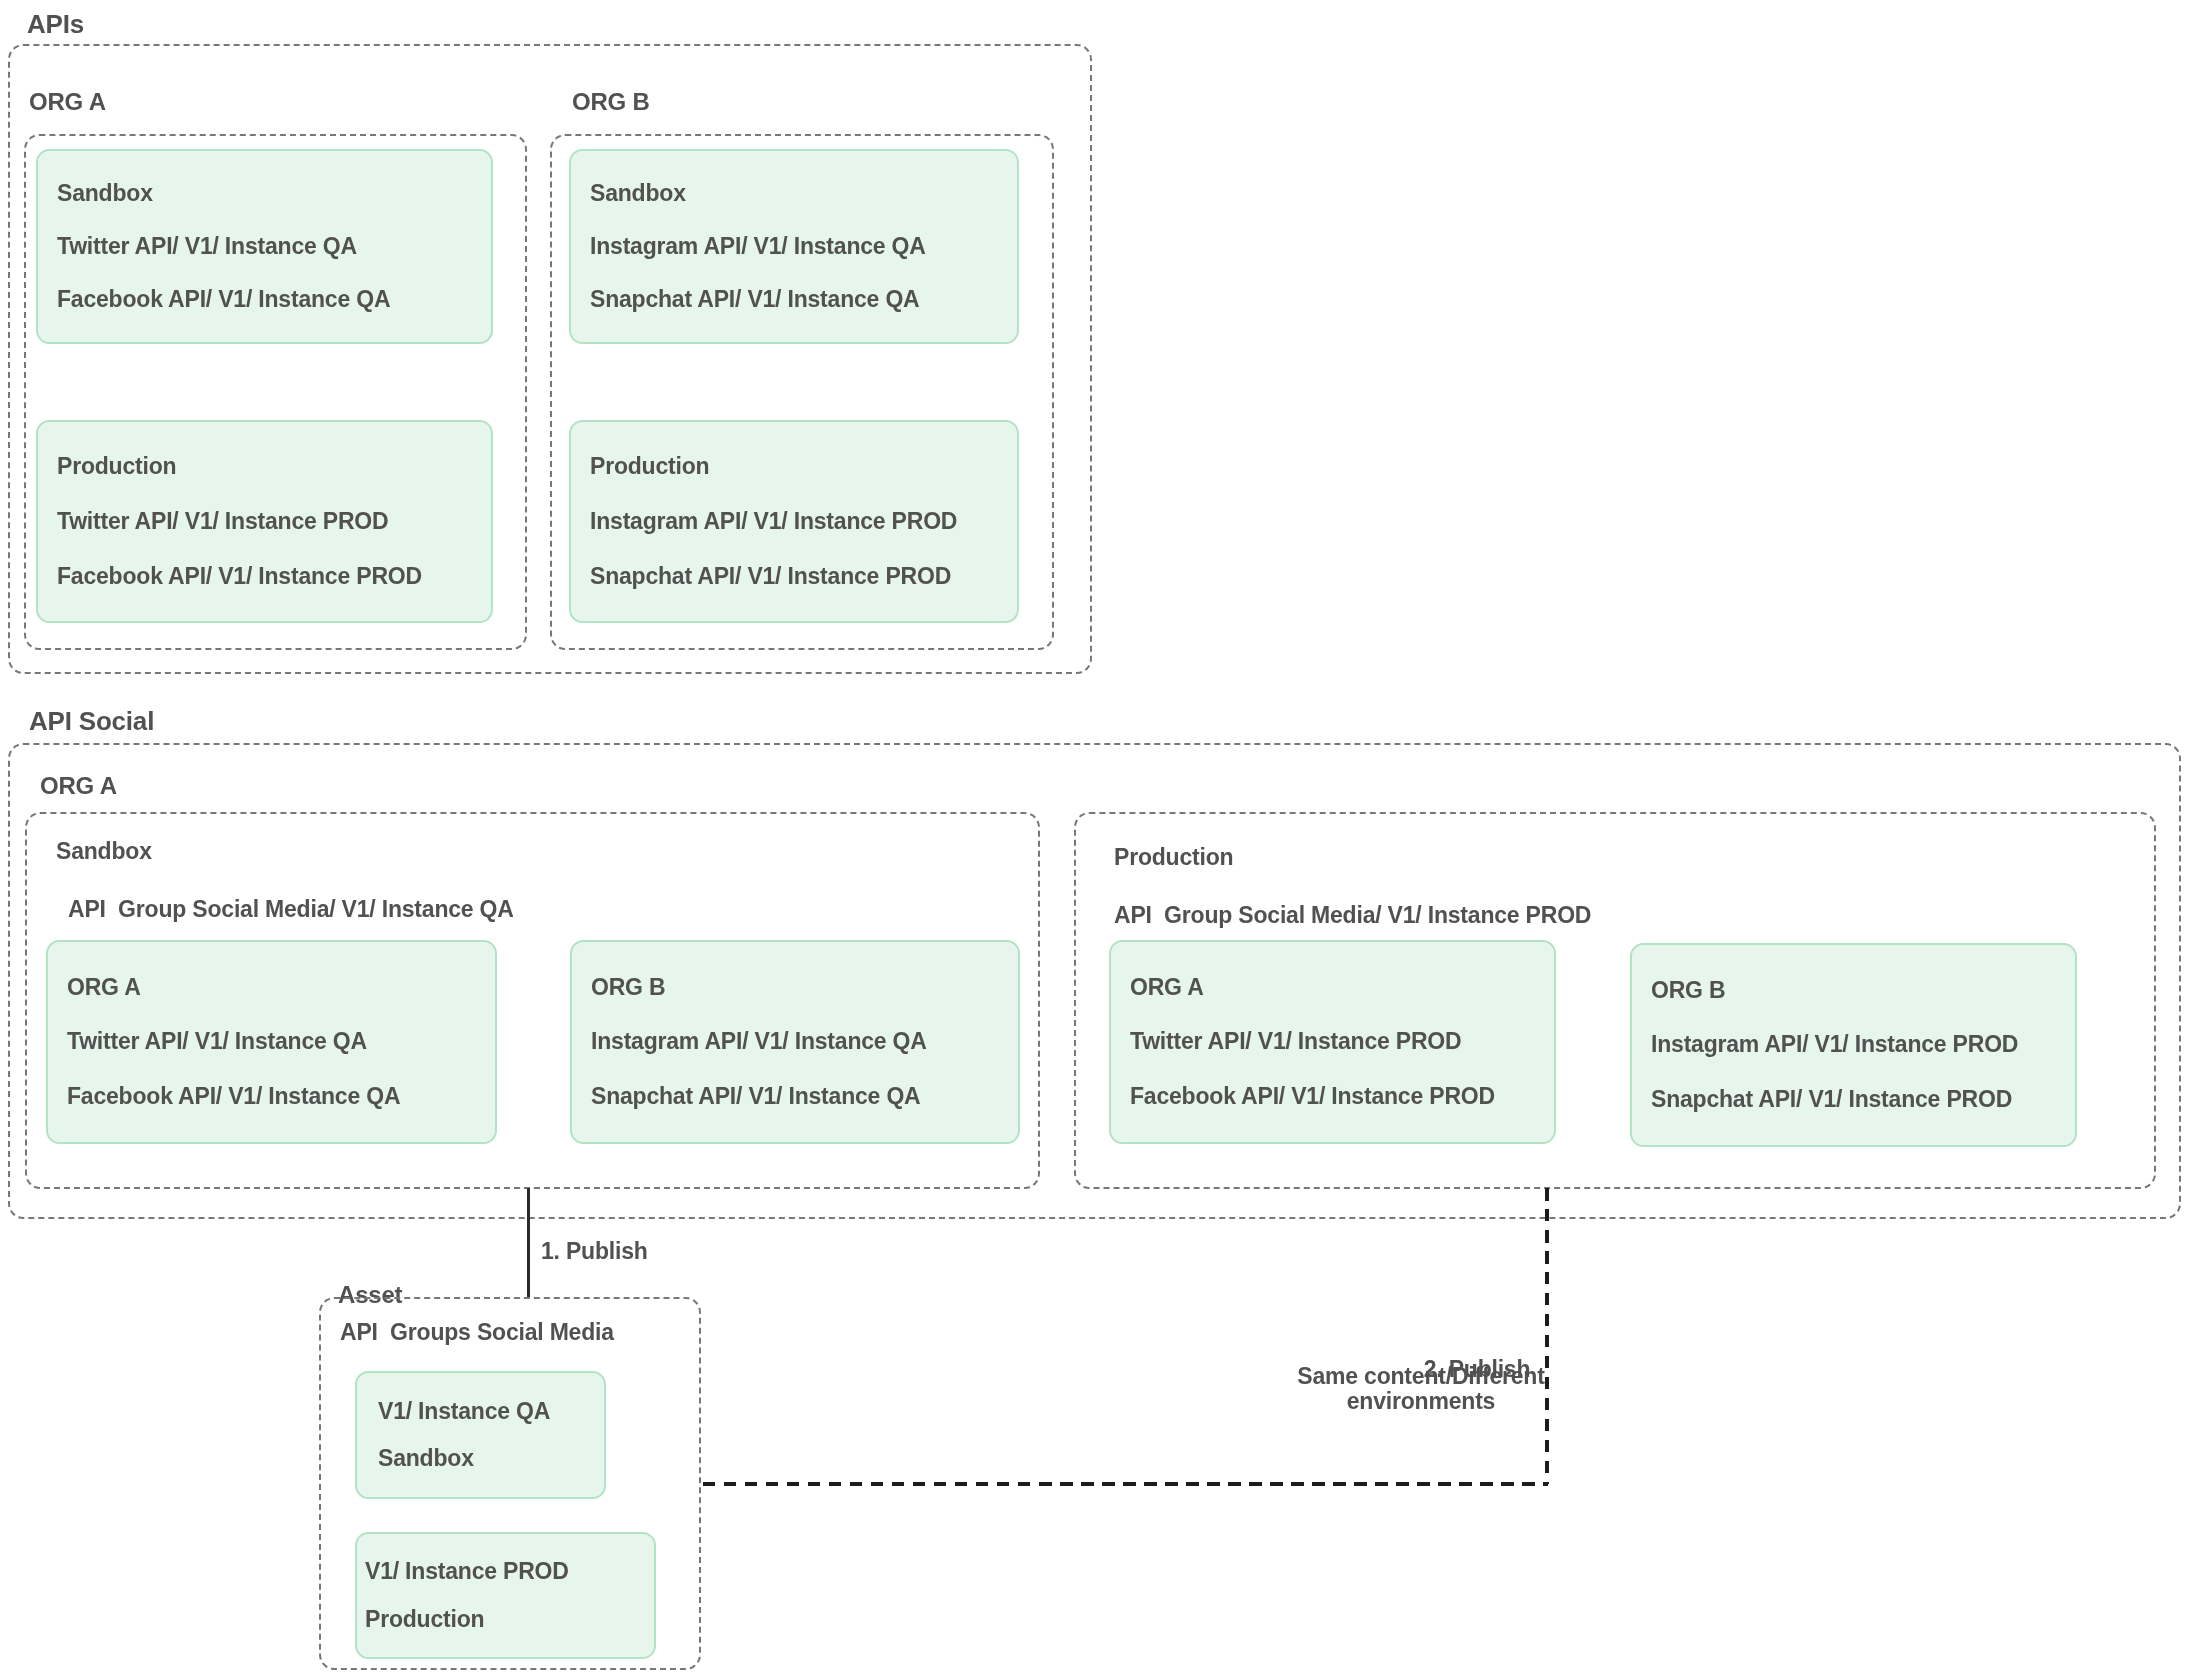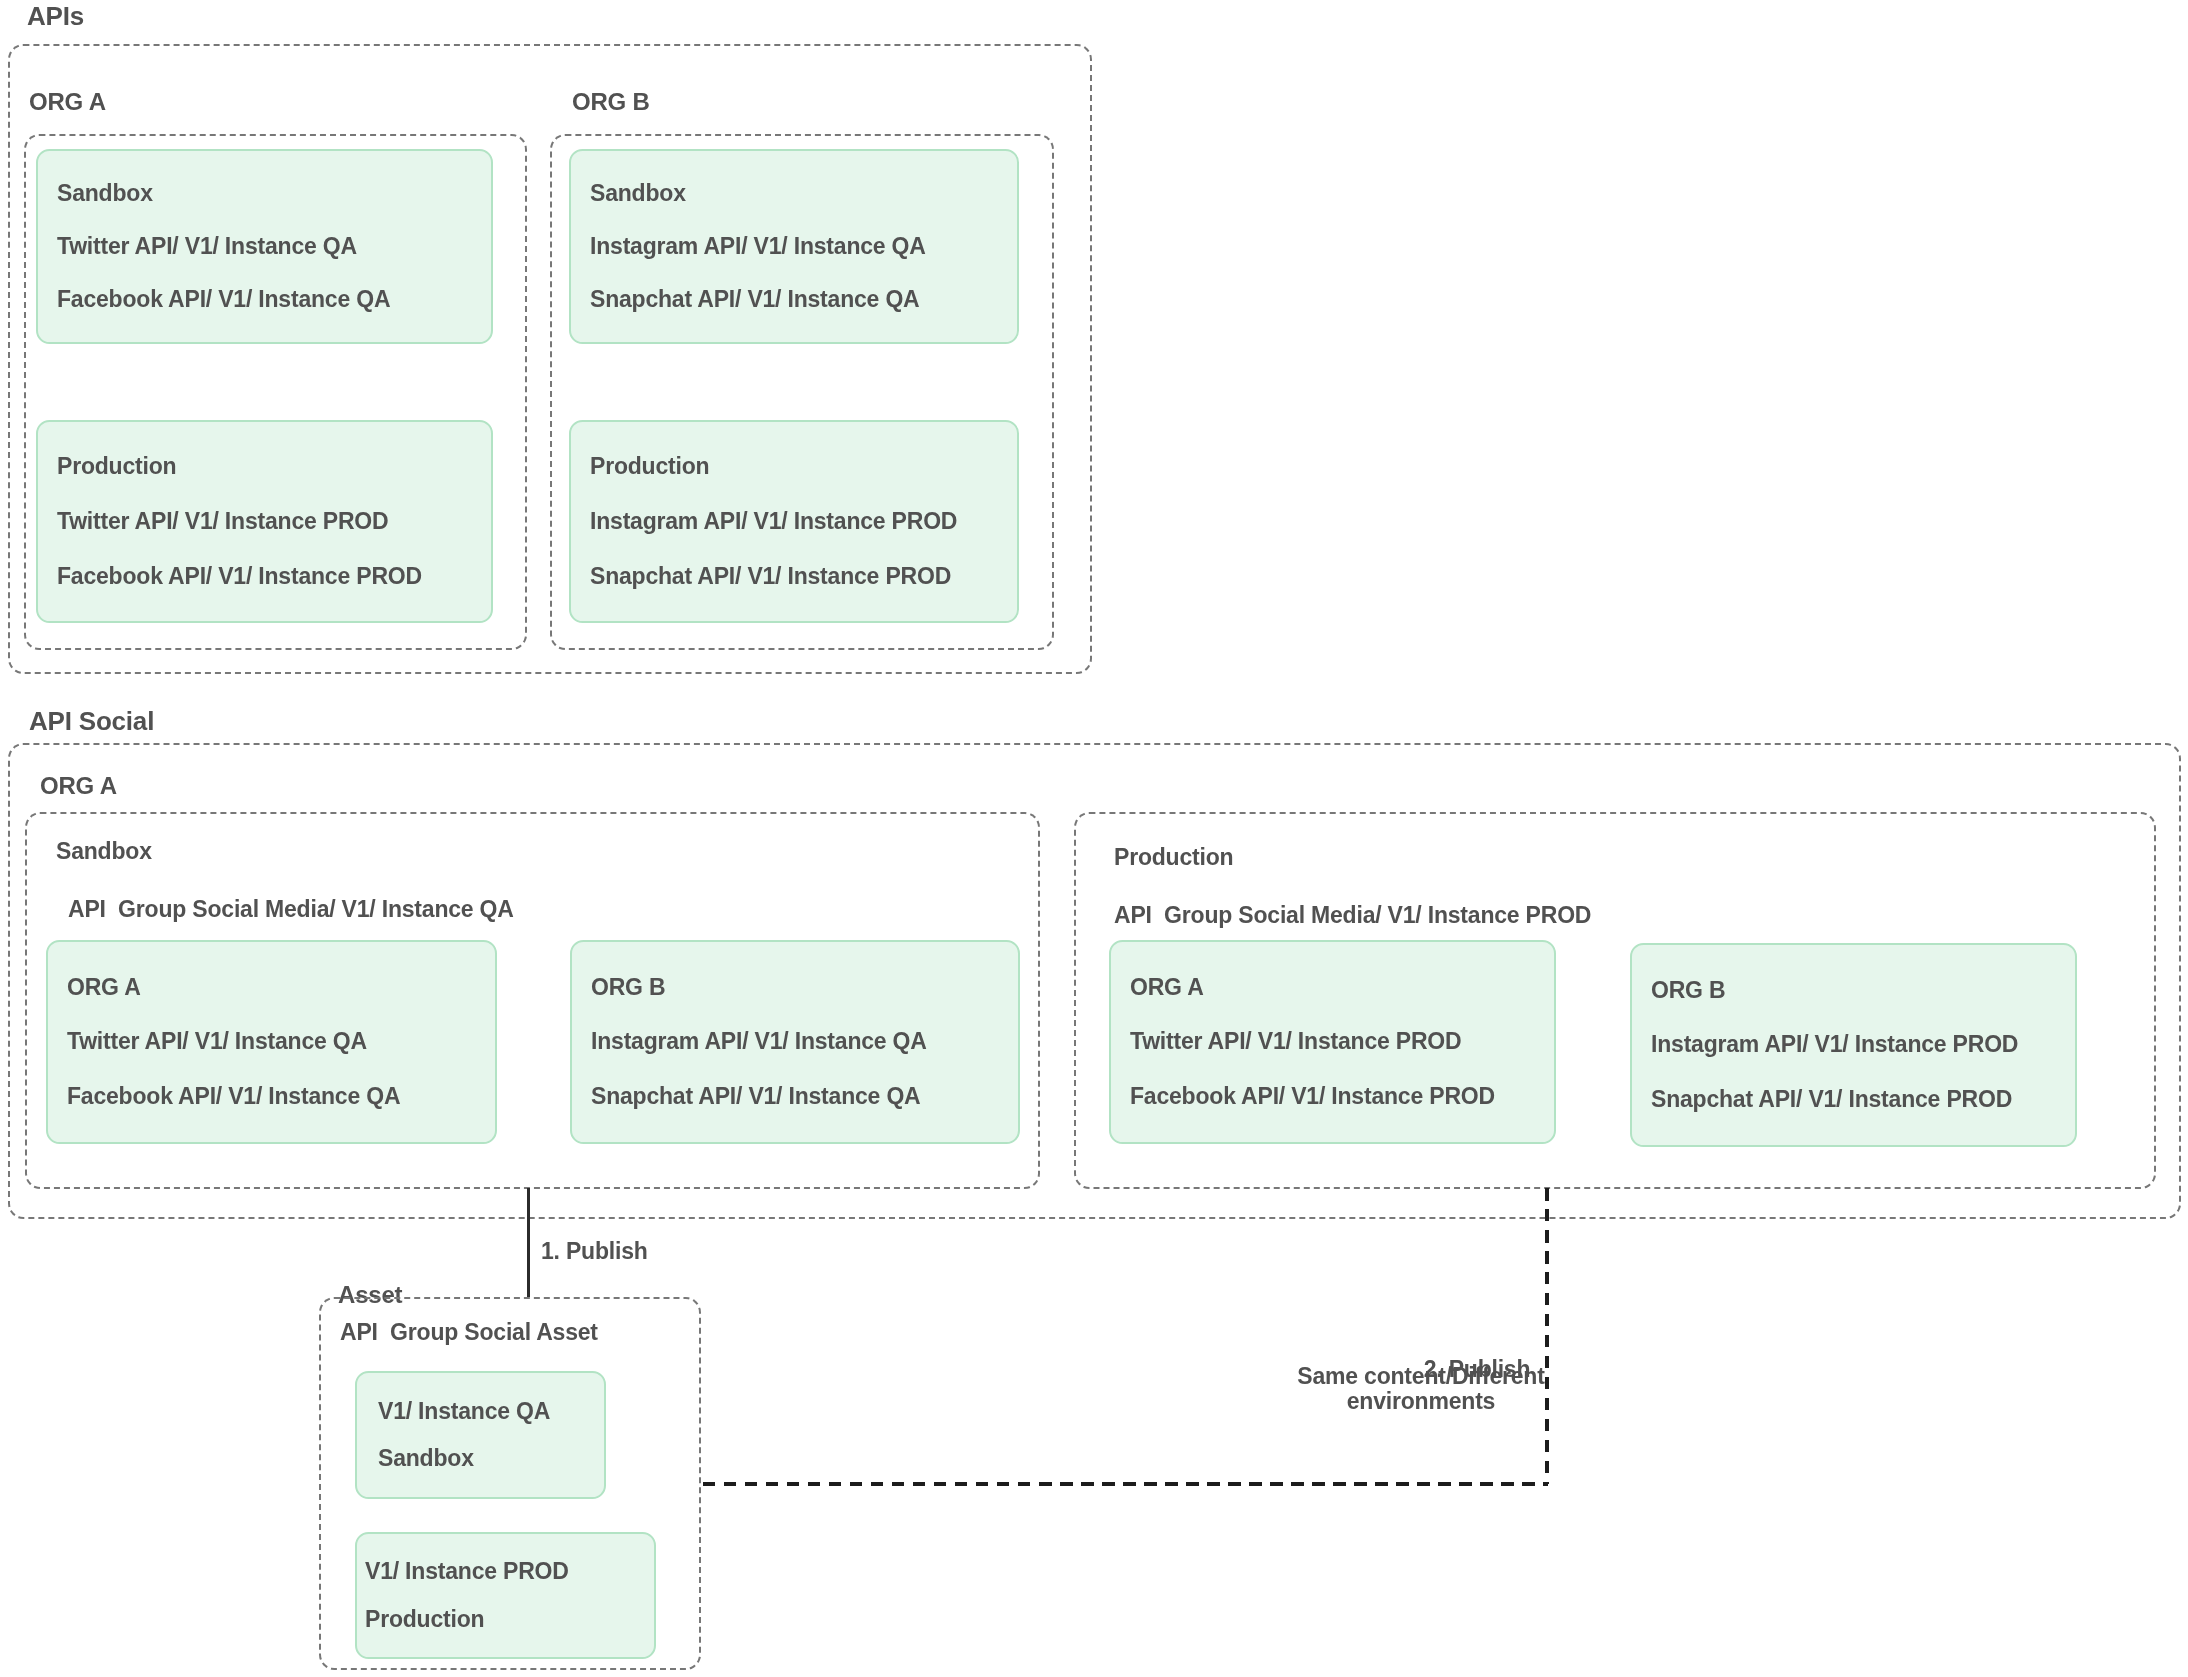--- a/index.html
+++ b/index.html
@@ -32,21 +32,21 @@
     position:absolute;height:3.8px;
     background:repeating-linear-gradient(to right,#1c1c1c 0 12.5px,transparent 12.5px 21px);
   }
   .note{position:absolute;text-align:center;font-size:23px;line-height:25px;}
 </style>
 </head>
 <body>
 
 <div class="canvas">
 
-  <div class="lbl t26" style="left:27px;top:1px;">APIs</div>
+  <div class="lbl t26" style="left:27px;top:9px;">APIs</div>
 
   <div class="dashed" style="left:7.7px;top:44px;width:1084px;height:630px;"></div>
 
   <div class="lbl t25" style="left:29px;top:86px;">ORG A</div>
   <div class="dashed" style="left:24px;top:134px;width:503px;height:516px;"></div>
 
   <div class="gbox" style="left:36px;top:149px;width:457px;height:195px;">
     <span>Sandbox</span>
     <span>Twitter API/ V1/ Instance QA</span>
     <span>Facebook API/ V1/ Instance QA</span>
@@ -116,21 +116,21 @@
 
   <div class="vline-dash" style="left:1545px;top:1188px;height:296px;"></div>
   <div class="hline-dash" style="left:703px;top:1482px;width:845px;"></div>
 
   <div class="note" style="left:1381px;top:1329px;width:192px;margin-top:28px;">2. Publish</div>
   <div class="note" style="left:1247px;top:1364px;width:348px;">Same content/Different environments</div>
 
   <div class="lbl t25" style="left:338px;top:1259px;margin-top:20px;">Asset</div>
 
   <div class="dashed" style="left:319px;top:1297px;width:382px;height:373px;"></div>
-  <div class="lbl t24 pre" style="left:340px;top:1317px;">API  Group Social Asset</div>
+  <div class="lbl t24 pre" style="left:340px;top:1317px;">API  Groups Social Media</div>
 
   <div class="gbox" style="left:355px;top:1371px;width:251px;height:128px;padding-left:21px;">
     <span>V1/ Instance QA</span>
     <span>Sandbox</span>
   </div>
 
   <div class="gbox" style="left:355px;top:1532px;width:301px;height:127px;padding-left:8px;">
     <span>V1/ Instance PROD</span>
     <span>Production</span>
   </div>

